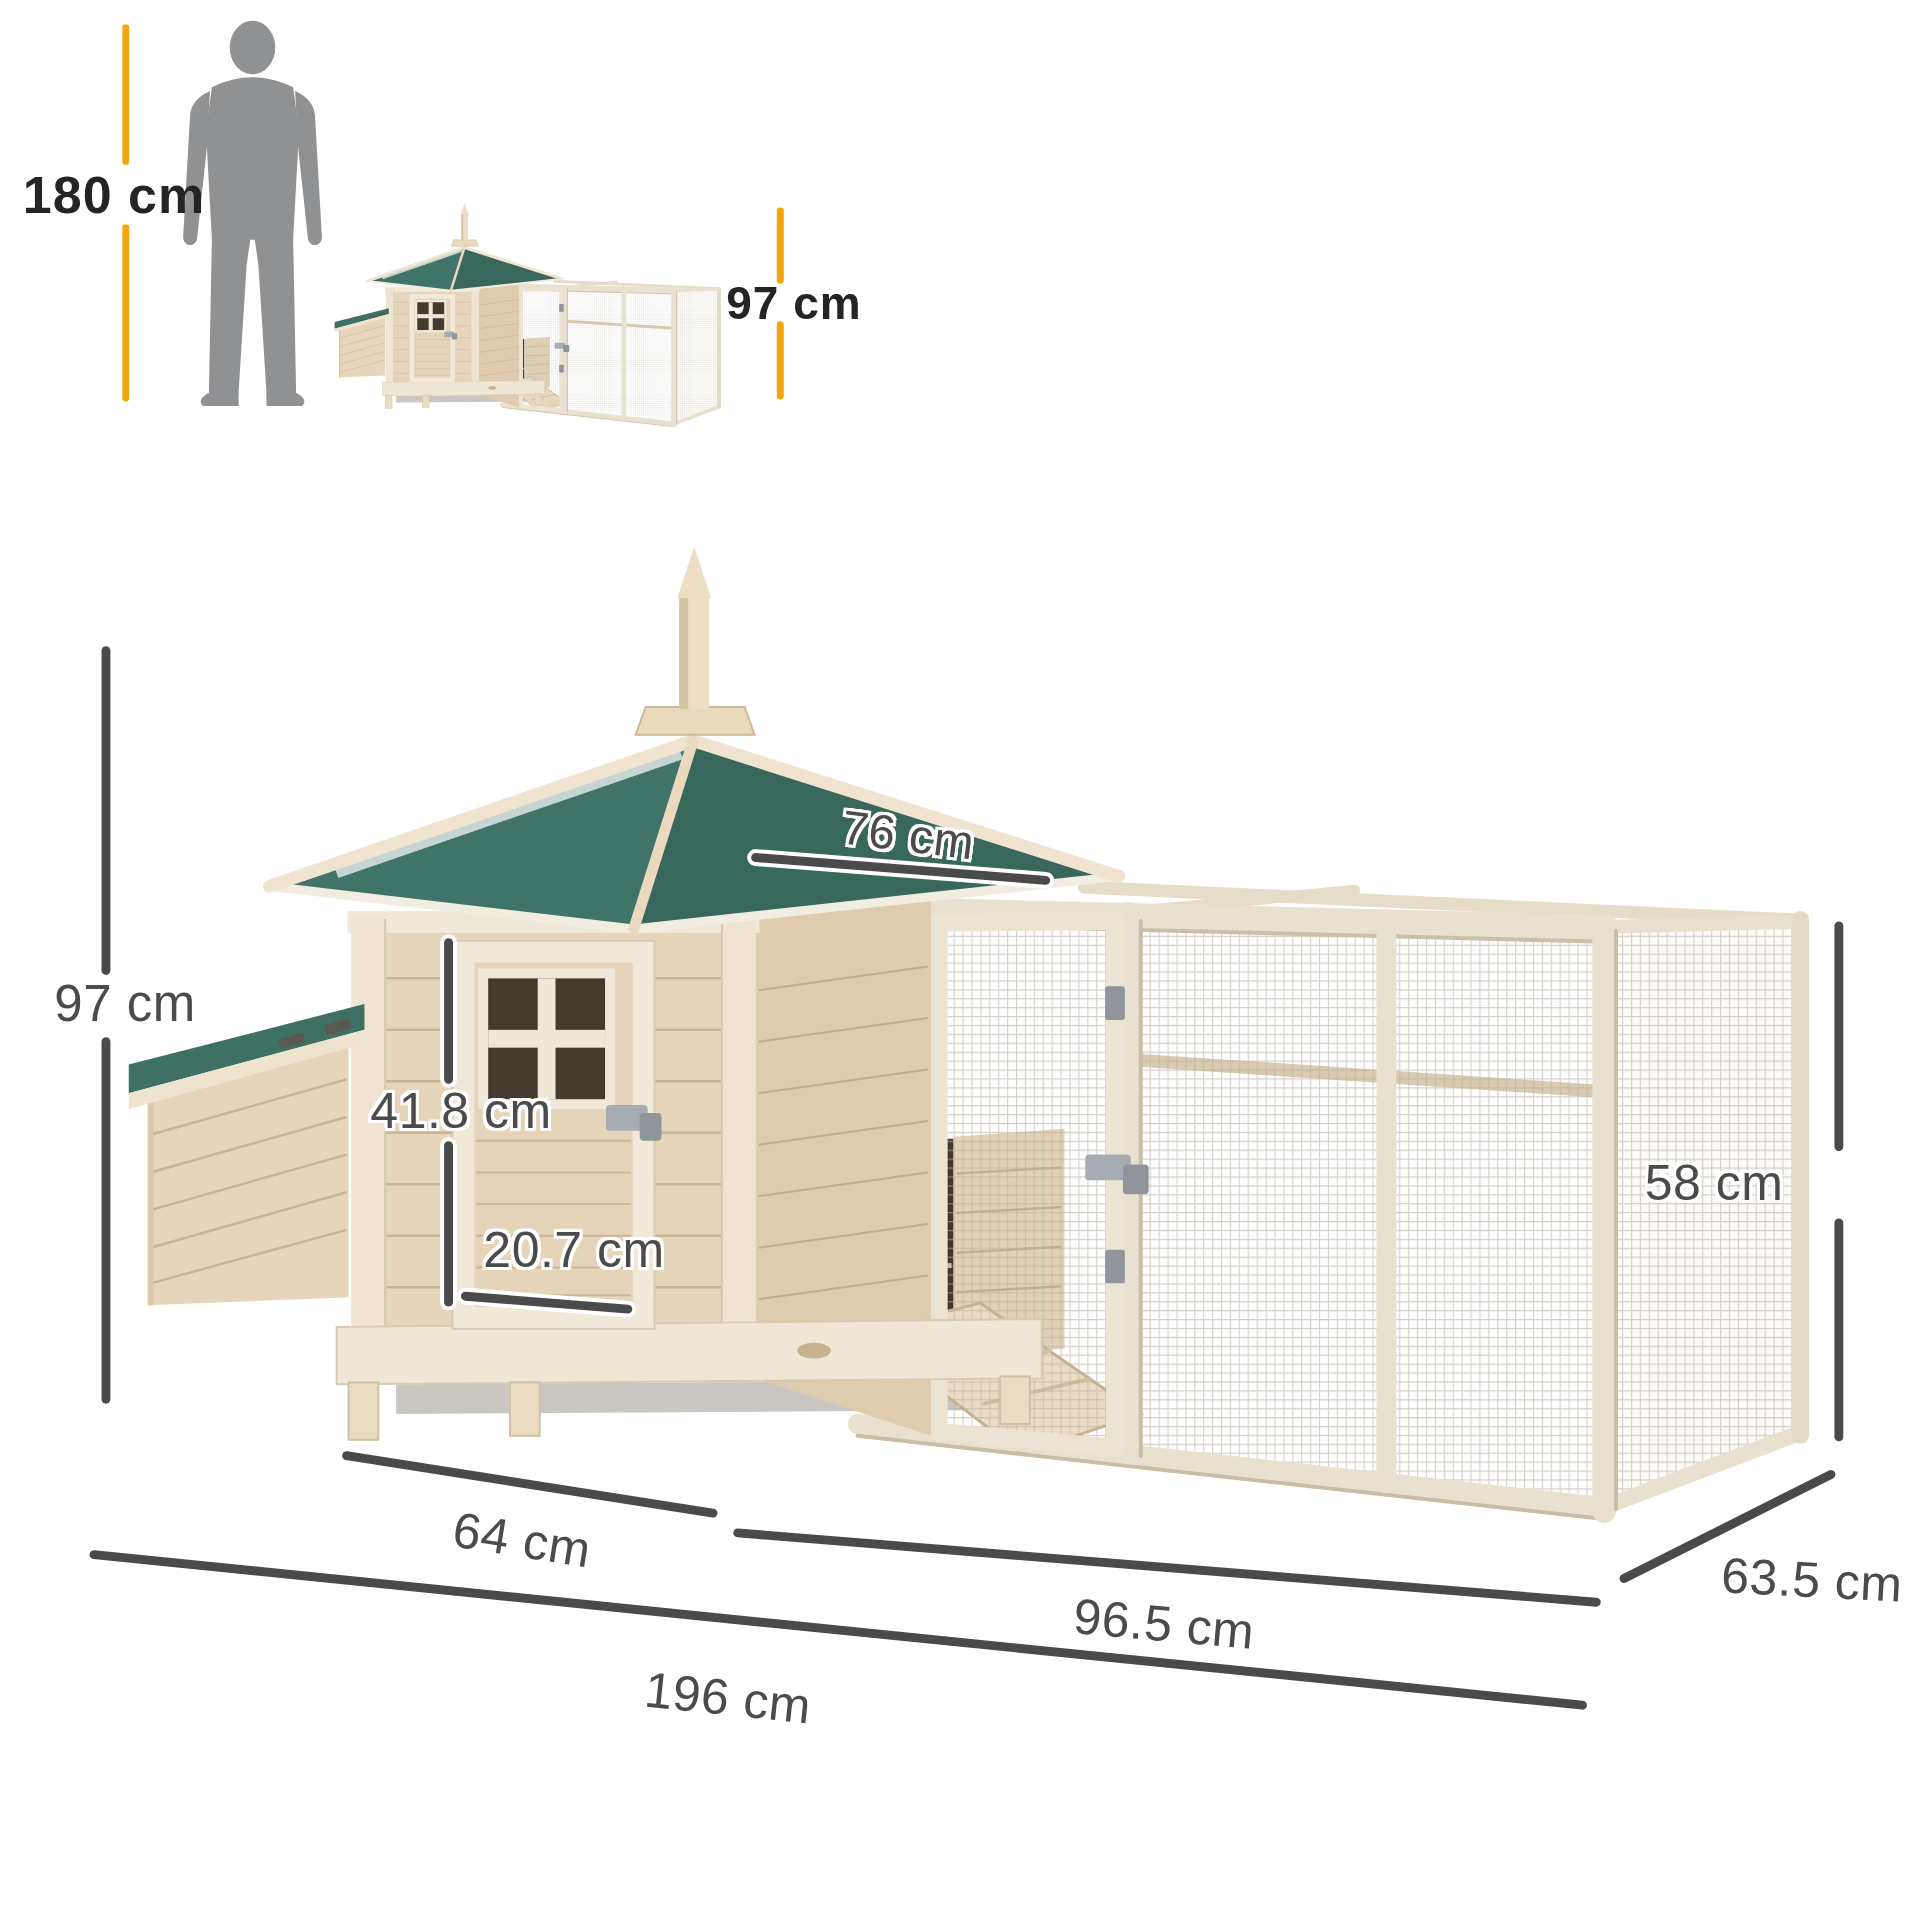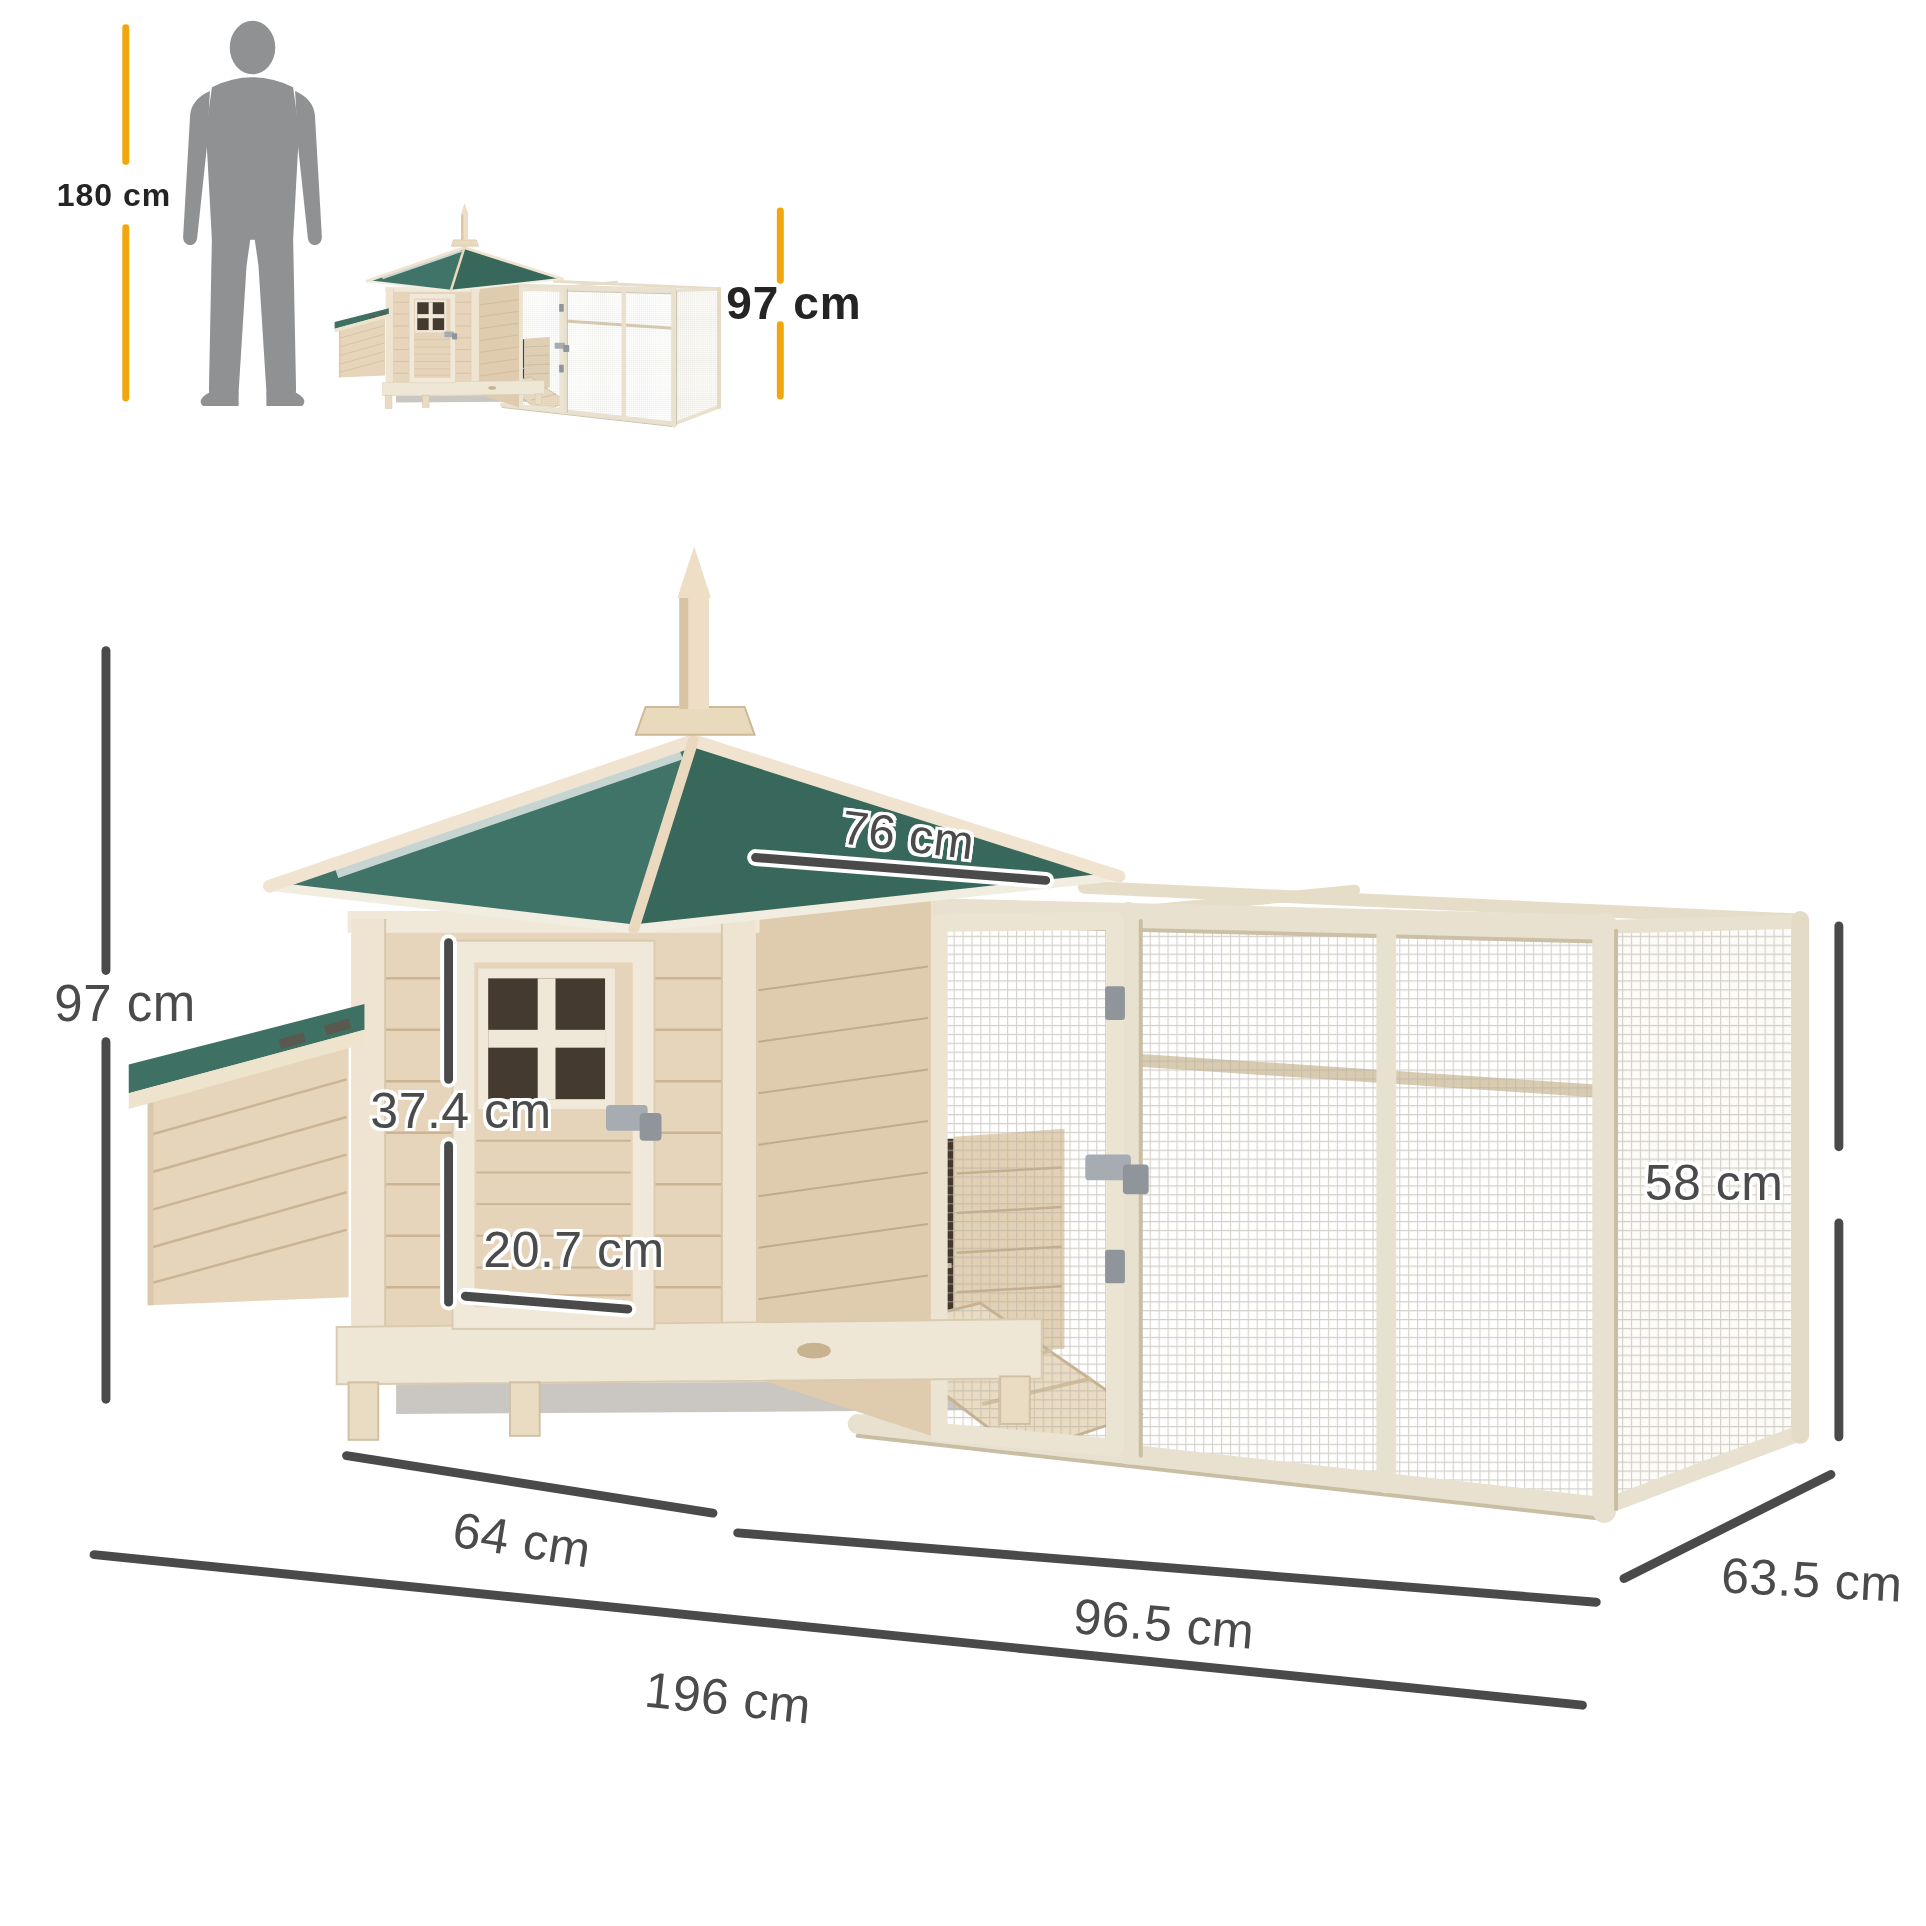--- a/index.html
+++ b/index.html
@@ -3,21 +3,21 @@
 <meta charset="utf-8">
 <style>
   html,body{margin:0;padding:0;background:#fff;}
   #stage{position:relative;width:1927px;height:1927px;background:#fff;overflow:hidden;
          font-family:"Liberation Sans",sans-serif;}
   #scene{position:absolute;left:0;top:0;}
   .dim{position:absolute;transform:translate(-50%,-50%);font-size:50px;color:#4b4b4b;
        white-space:nowrap;letter-spacing:0.5px;
        text-shadow:-3px -3px 0 #fff,3px -3px 0 #fff,-3px 3px 0 #fff,3px 3px 0 #fff,
                    0 -3px 0 #fff,0 3px 0 #fff,-3px 0 0 #fff,3px 0 0 #fff;}
-  .scale-label{position:absolute;transform:translate(-50%,-50%);font-size:32px;font-weight:700;
+  .scale-label{position:absolute;transform:translate(-50%,-50%);font-size:52px;font-weight:700;
        color:#242424;white-space:nowrap;letter-spacing:1px;}
 </style>
 </head>
 <body>
 
 <div id="stage">
 
 <svg id="scene" width="1927" height="1927" viewBox="0 0 1946 1946">
   <defs>
     <pattern id="mesh" width="9" height="9" patternUnits="userSpaceOnUse">
@@ -222,21 +222,21 @@
     <line x1="95" y1="1570" x2="1598" y2="1722"></line>
     <line x1="1640" y1="1594" x2="1849" y2="1489"></line>
   </g>
 </svg>
 
 <div class="scale-label" style="left:114px;top:195px;">180 cm</div>
 <div class="scale-label" style="left:794px;top:303px;font-size:46px;">97 cm</div>
 
 <div class="dim" style="left:125px;top:1003px;font-size:51px;">97 cm</div>
 <div class="dim" style="left:908px;top:835px;font-size:48px;transform:translate(-50%,-50%) rotate(7deg);">76 cm</div>
-<div class="dim" style="left:461px;top:1111px;">37.4 cm</div>
+<div class="dim" style="left:461px;top:1111px;">41.8 cm</div>
 <div class="dim" style="left:574px;top:1250px;">20.7 cm</div>
 <div class="dim" style="left:1714px;top:1183px;">58 cm</div>
 <div class="dim" style="left:522px;top:1540px;transform:translate(-50%,-50%) rotate(9deg);">64 cm</div>
 <div class="dim" style="left:1164px;top:1624px;transform:translate(-50%,-50%) rotate(5deg);">96.5 cm</div>
 <div class="dim" style="left:728px;top:1698px;transform:translate(-50%,-50%) rotate(6deg);">196 cm</div>
 <div class="dim" style="left:1812px;top:1580px;transform:translate(-50%,-50%) rotate(3deg);">63.5 cm</div>
 
 </div>
 
 

